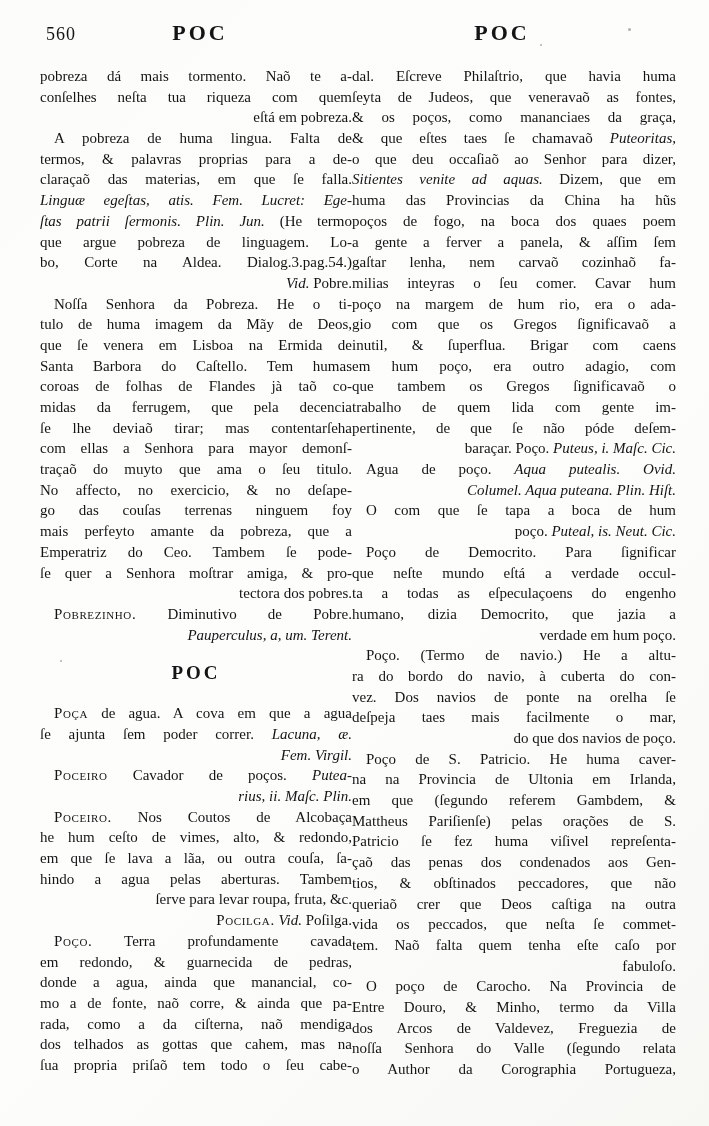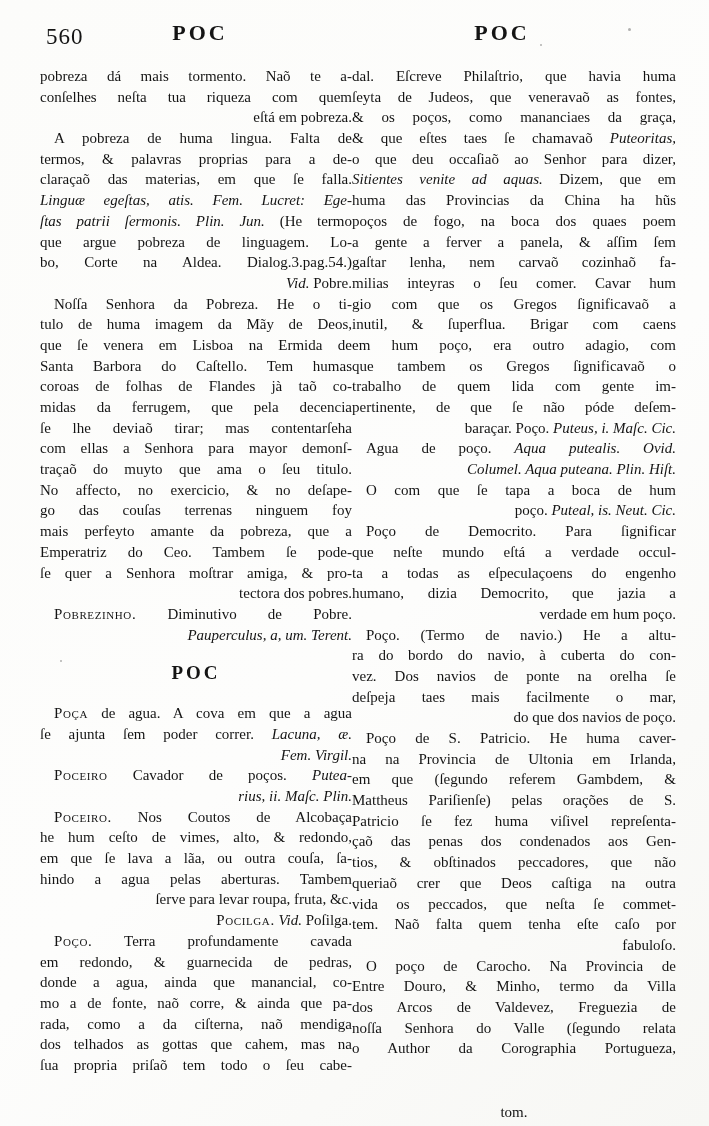--- a/index.html
+++ b/index.html
@@ -13,21 +13,21 @@
     overflow:hidden;
     box-sizing:border-box;
   }
   .running-head {
     position:relative;
     padding-top:22px;
     height:38px;
   }
   .page-number {
     position:absolute; left:46px; top:24px;
-    font-size:23px; letter-spacing:1px;
+    font-size:18px; letter-spacing:1px;
   }
   .head-poc { position:absolute; top:20px; font-weight:bold; font-size:22px; letter-spacing:3px; }
   .head-poc.left  { left:170px; width:60px; text-align:center; }
   .head-poc.right { left:472px; width:60px; text-align:center; }
   .columns {
     display:flex;
     padding:6px 21px 0 40px;
   }
   .col { box-sizing:border-box; }
   .col.c0 { width:312px; }
@@ -120,20 +120,21 @@
         <div class="line j"><span>ſeyta de Judeos, que veneravaõ as fontes,</span></div>
         <div class="line j"><span>&amp; os poços, como mananciaes da graça,</span></div>
         <div class="line j"><span>&amp; que eſtes taes ſe chamavaõ </span><span class="i">Puteoritas,</span></div>
         <div class="line j"><span>o que deu occaſiaõ ao Senhor para dizer,</span></div>
         <div class="line j"><span class="i">Sitientes venite ad aquas.</span><span> Dizem, que em</span></div>
         <div class="line j"><span>huma das Provincias da China ha hũs</span></div>
         <div class="line j"><span>poços de fogo, na boca dos quaes poem</span></div>
         <div class="line j"><span>a gente a ferver a panela, &amp; aſſim ſem</span></div>
         <div class="line j"><span>gaſtar lenha, nem carvaõ cozinhaõ fa-</span></div>
         <div class="line j"><span>milias inteyras o ſeu comer. Cavar hum</span></div>
+        <div class="line j"><span>poço na margem de hum rio, era o ada-</span></div>
         <div class="line j"><span>gio com que os Gregos ſignificavaõ a</span></div>
         <div class="line j"><span>inutil, &amp; ſuperflua. Brigar com caens</span></div>
         <div class="line j"><span>em hum poço, era outro adagio, com</span></div>
         <div class="line j"><span>que tambem os Gregos ſignificavaõ o</span></div>
         <div class="line j"><span>trabalho de quem lida com gente im-</span></div>
         <div class="line j"><span>pertinente, de que ſe não póde deſem-</span></div>
         <div class="line l"><span>baraçar. Poço. </span><span class="i">Puteus, i. Maſc. Cic.</span></div>
         <div class="line j in"><span>Agua de poço. </span><span class="i">Aqua putealis. Ovid.</span></div>
         <div class="line l"><span class="i">Columel. Aqua puteana. Plin. Hiſt.</span></div>
         <div class="line j in"><span>O com que ſe tapa a boca de hum</span></div>

